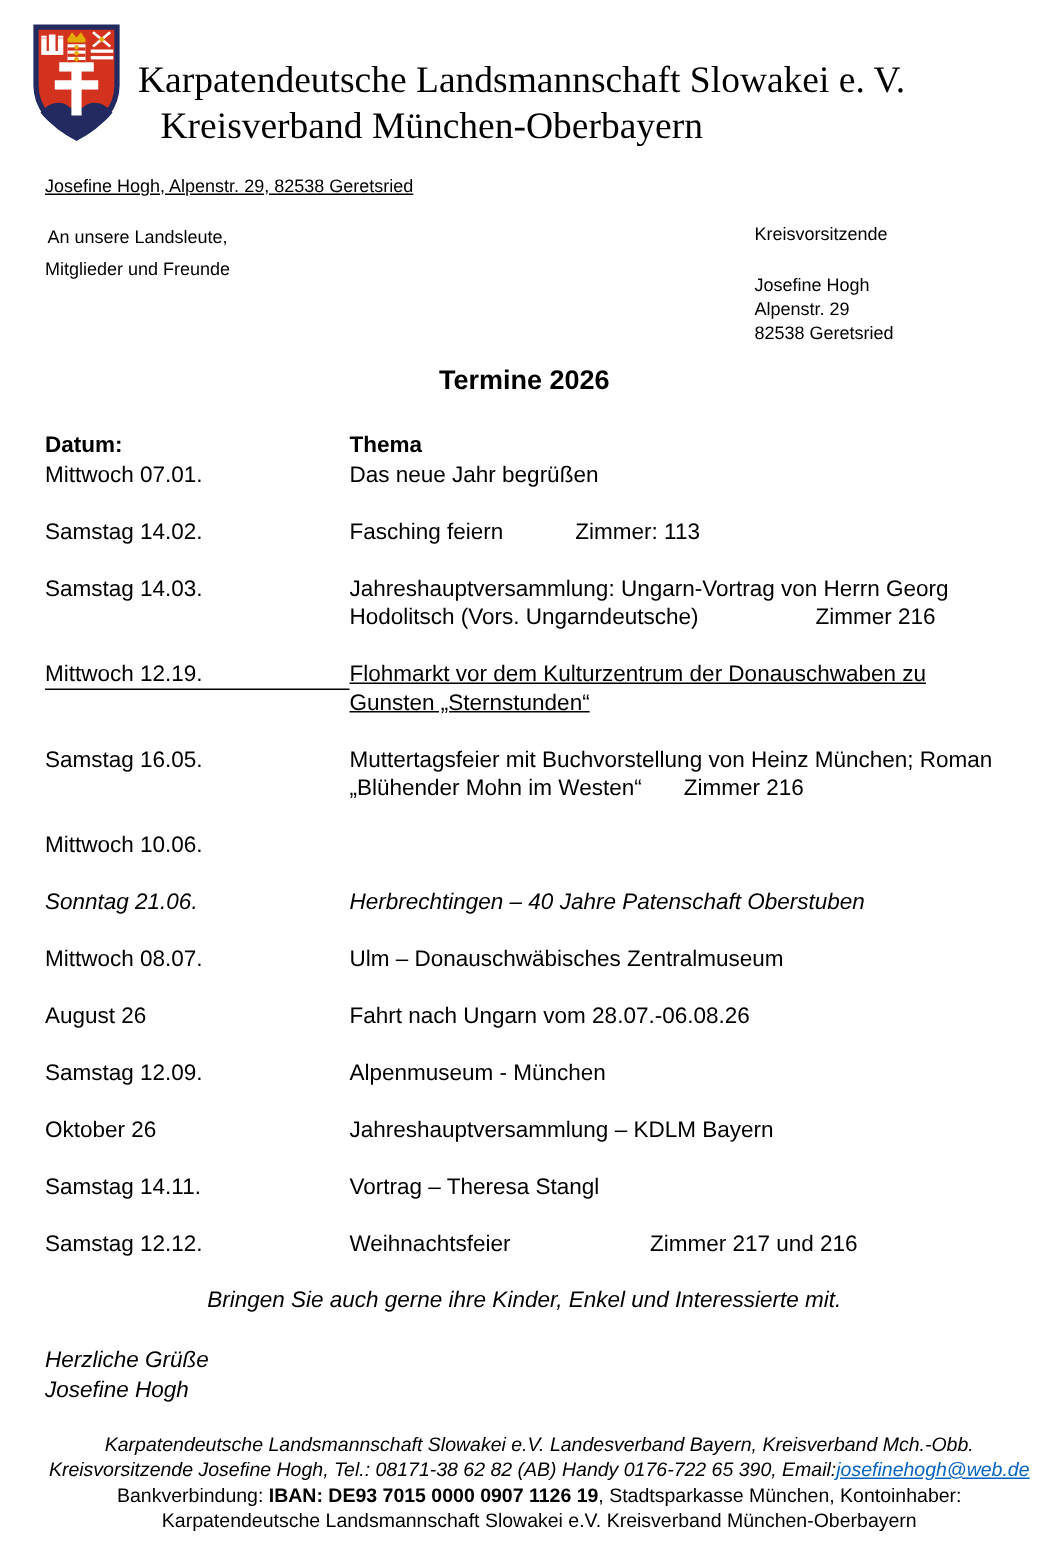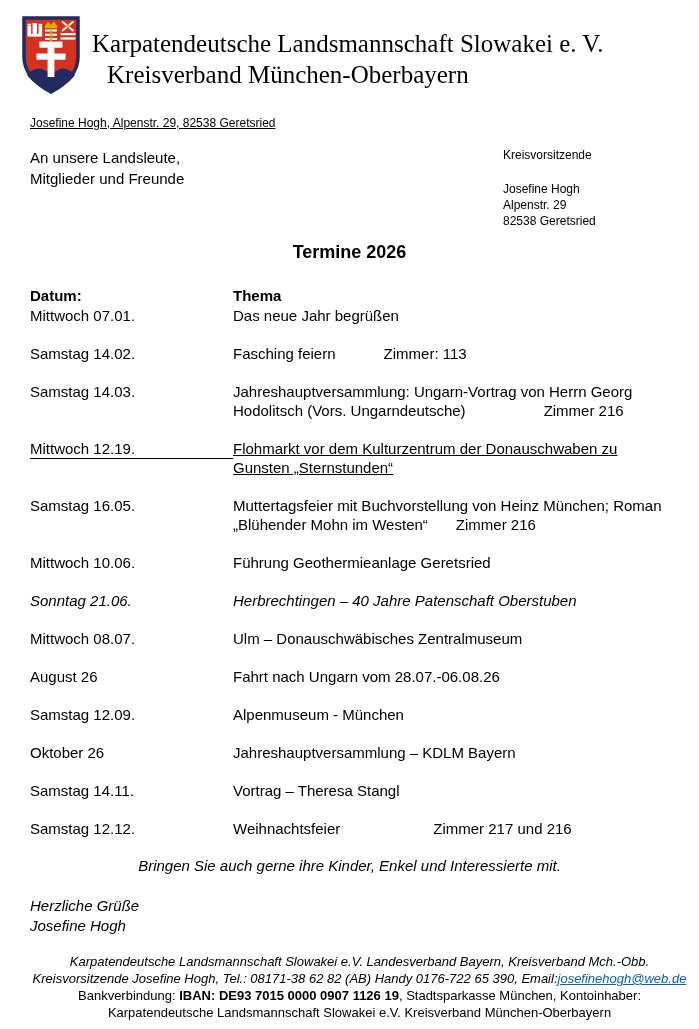--- a/index.html
+++ b/index.html
@@ -8,29 +8,29 @@
   *{margin:0;padding:0;box-sizing:border-box;}
   html,body{background:#ffffff;}
   body{
     width:699px;height:1029px;overflow:hidden;
     font-family:"Liberation Sans","DejaVu Sans",sans-serif;
     color:#000;position:relative;
   }
   .page{width:699px;height:1029px;background:#fff;}
 
   
-  .header{display:flex;align-items:center;padding:15px 7px 0 20px;}
+  .header{display:flex;align-items:flex-end;padding:15px 7px 0 20px;}
   .crest{flex:0 0 auto;}
   .org-titles{font-family:"Liberation Serif","DejaVu Serif",serif;font-size:25px;line-height:31px;margin-left:10px;margin-top:3px;}
   .org-line2{padding-left:15px;}
 
   .sender-line{margin:17px 0 0 30px;font-size:12px;text-decoration:underline;}
 
   .intro{display:flex;margin:17px 30px 0 30px;}
-  .recipient{font-size:15px;line-height:21px;}
+  .recipient{font-size:12px;line-height:21px;text-align:center;}
   .contact{margin-left:auto;width:166px;font-size:12px;line-height:16px;}
   .contact .contact-role{margin-bottom:18px;}
 
   .doc-title{margin-top:13px;text-align:center;font-size:18px;font-weight:bold;}
 
   
   .schedule{margin:23px 24px 0 30px;font-size:15px;}
   .row{display:flex;line-height:19px;margin-bottom:19px;}
   .row.header-row{font-weight:bold;margin-bottom:1px;}
   .cell-date{flex:0 0 203px;}
@@ -146,21 +146,20 @@
             <span>Mittwoch 12.19.</span>
           </div>
           <div class="cell-topic"><span>Flohmarkt vor dem Kulturzentrum der Donauschwaben zu Gunsten „Sternstunden“</span></div>
         </div>
         <div class="row">
           <div class="cell-date"><span>Samstag 16.05.</span></div>
           <div class="cell-topic"><span>Muttertagsfeier mit Buchvorstellung von Heinz München; Roman „Blühender Mohn im Westen“</span><span class="tab sm"></span><span>Zimmer 216</span></div>
         </div>
         <div class="row">
           <div class="cell-date"><span>Mittwoch 10.06.</span></div>
-          <div class="cell-topic"><span>Führung Geothermieanlage Geretsried</span></div>
         </div>
         <div class="row italic">
           <div class="cell-date"><span>Sonntag 21.06.</span></div>
           <div class="cell-topic"><span>Herbrechtingen – 40 Jahre Patenschaft Oberstuben</span></div>
         </div>
         <div class="row">
           <div class="cell-date"><span>Mittwoch 08.07.</span></div>
           <div class="cell-topic"><span>Ulm – Donauschwäbisches Zentralmuseum</span></div>
         </div>
         <div class="row">

